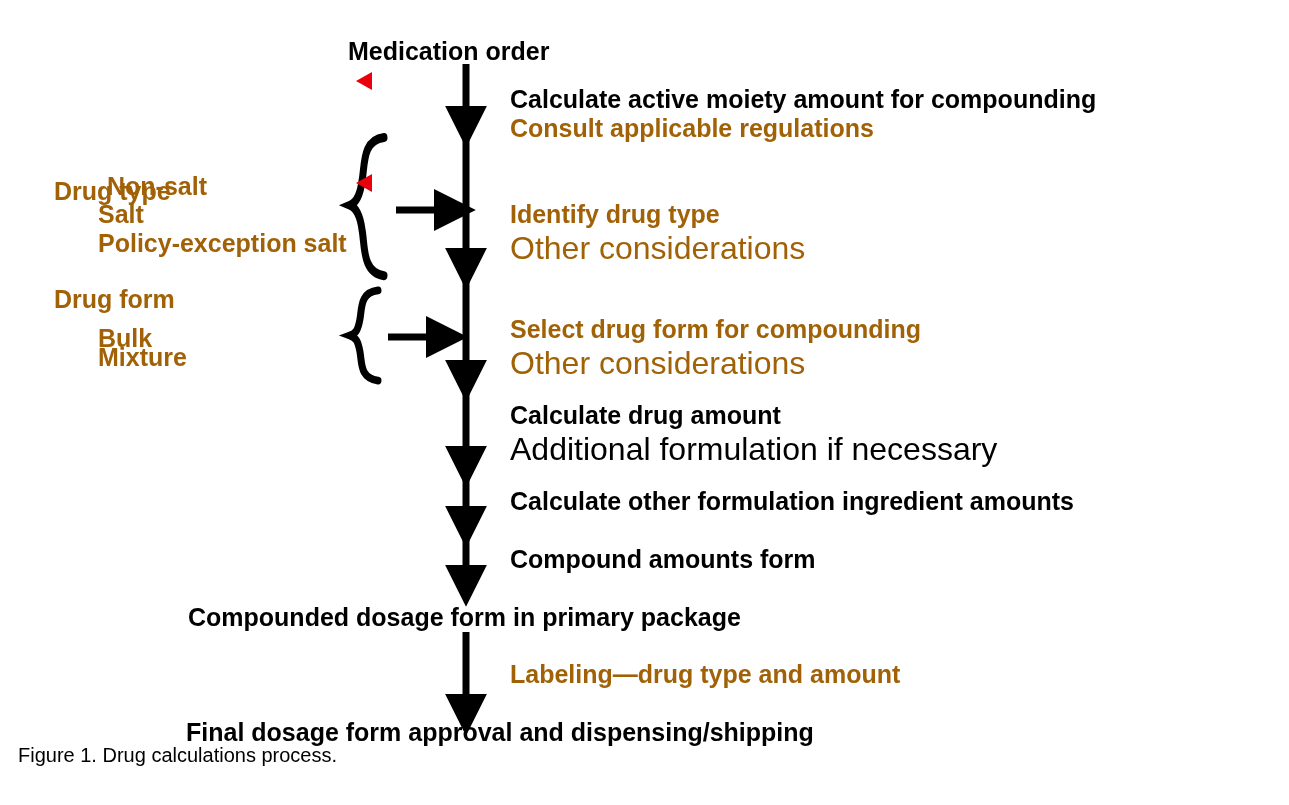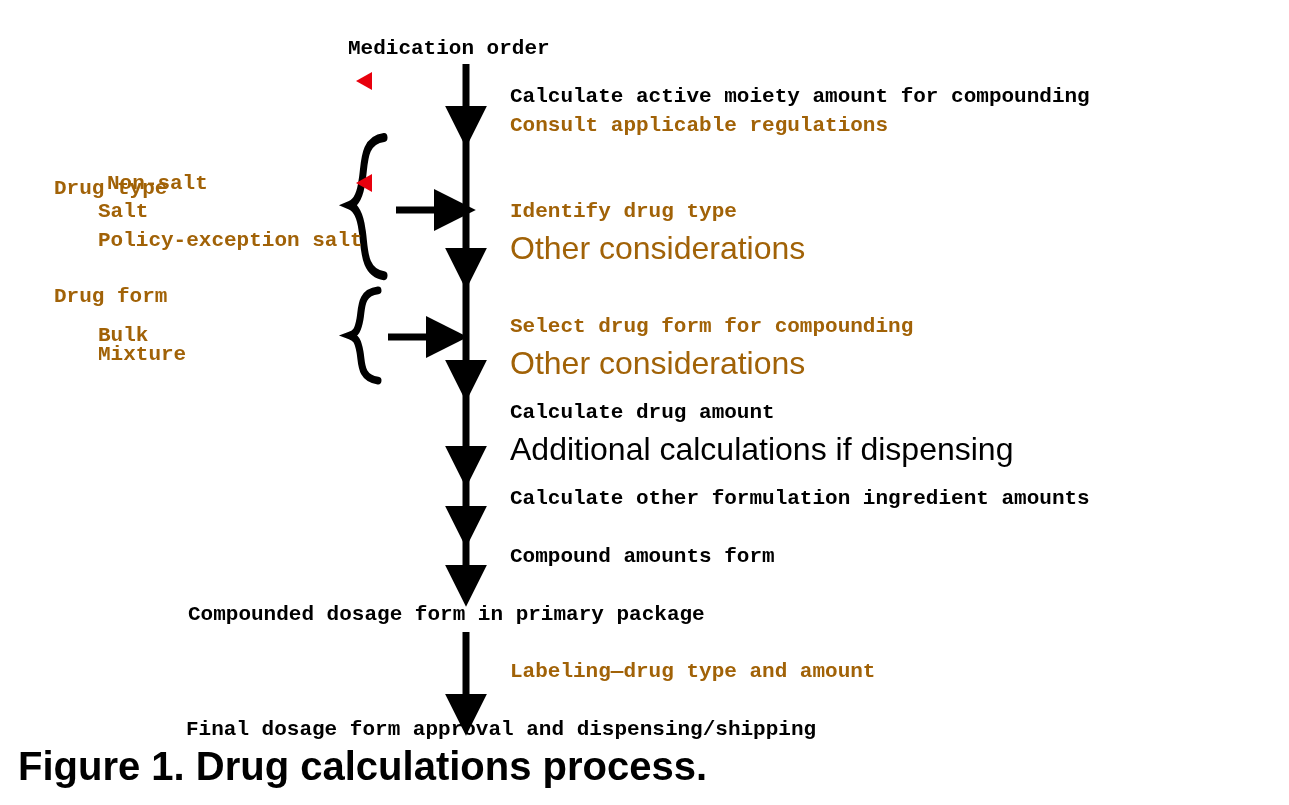--- a/index.html
+++ b/index.html
@@ -25,36 +25,36 @@
   }
   .bold {
     font-weight: bold;
   }
   .red {
     color: #a16207;
   }
   .black {
     color: #000000;
   }
-  .t28 { font-size: 21px; font-family: Liberation Mono, monospace; }
+  .t28 { font-size: 25px; }
   .t26 { font-size: 32px; }
   svg.overlay {
     position: absolute;
     left: 0;
     top: 0;
     width: 1289px;
     height: 805px;
     pointer-events: none;
   }
   .caption {
     position: absolute;
     left: 18px;
     top: 744px;
-    font-size: 40px;
-    font-weight: bold;
+    font-size: 20px;
+    font-weight: normal;
     color: #000000;
     white-space: nowrap;
   }
 </style>
 </head>
 <body>
 
 <div id="figure">
 
   <svg class="overlay" viewBox="0 0 1289 805">
@@ -101,21 +101,21 @@
   <div class="node bold black t28" style="left:510px; top:85px;">Calculate active moiety amount for compounding</div>
   <div class="node bold red t28" style="left:510px; top:114px;">Consult applicable regulations</div>
 
   <div class="node bold red t28" style="left:510px; top:200px;">Identify drug type</div>
   <div class="node red t26" style="left:510px; top:230px;">Other considerations</div>
 
   <div class="node bold red t28" style="left:510px; top:315px;">Select drug form for compounding</div>
   <div class="node red t26" style="left:510px; top:345px;">Other considerations</div>
 
   <div class="node bold black t28" style="left:510px; top:401px;">Calculate drug amount</div>
-  <div class="node black t26" style="left:510px; top:431px;">Additional calculations if dispensing</div>
+  <div class="node black t26" style="left:510px; top:431px;">Additional formulation if necessary</div>
 
   <div class="node bold black t28" style="left:510px; top:487px;">Calculate other formulation ingredient amounts</div>
 
   <div class="node bold black t28" style="left:510px; top:545px;">Compound amounts form</div>
 
   <div class="node bold black t28" style="left:188px; top:603px;">Compounded dosage form in primary package</div>
 
   <div class="node bold red t28" style="left:510px; top:660px;">Labeling—drug type and amount</div>
 
   <div class="node bold black t28" style="left:186px; top:718px;">Final dosage form approval and dispensing/shipping</div>

